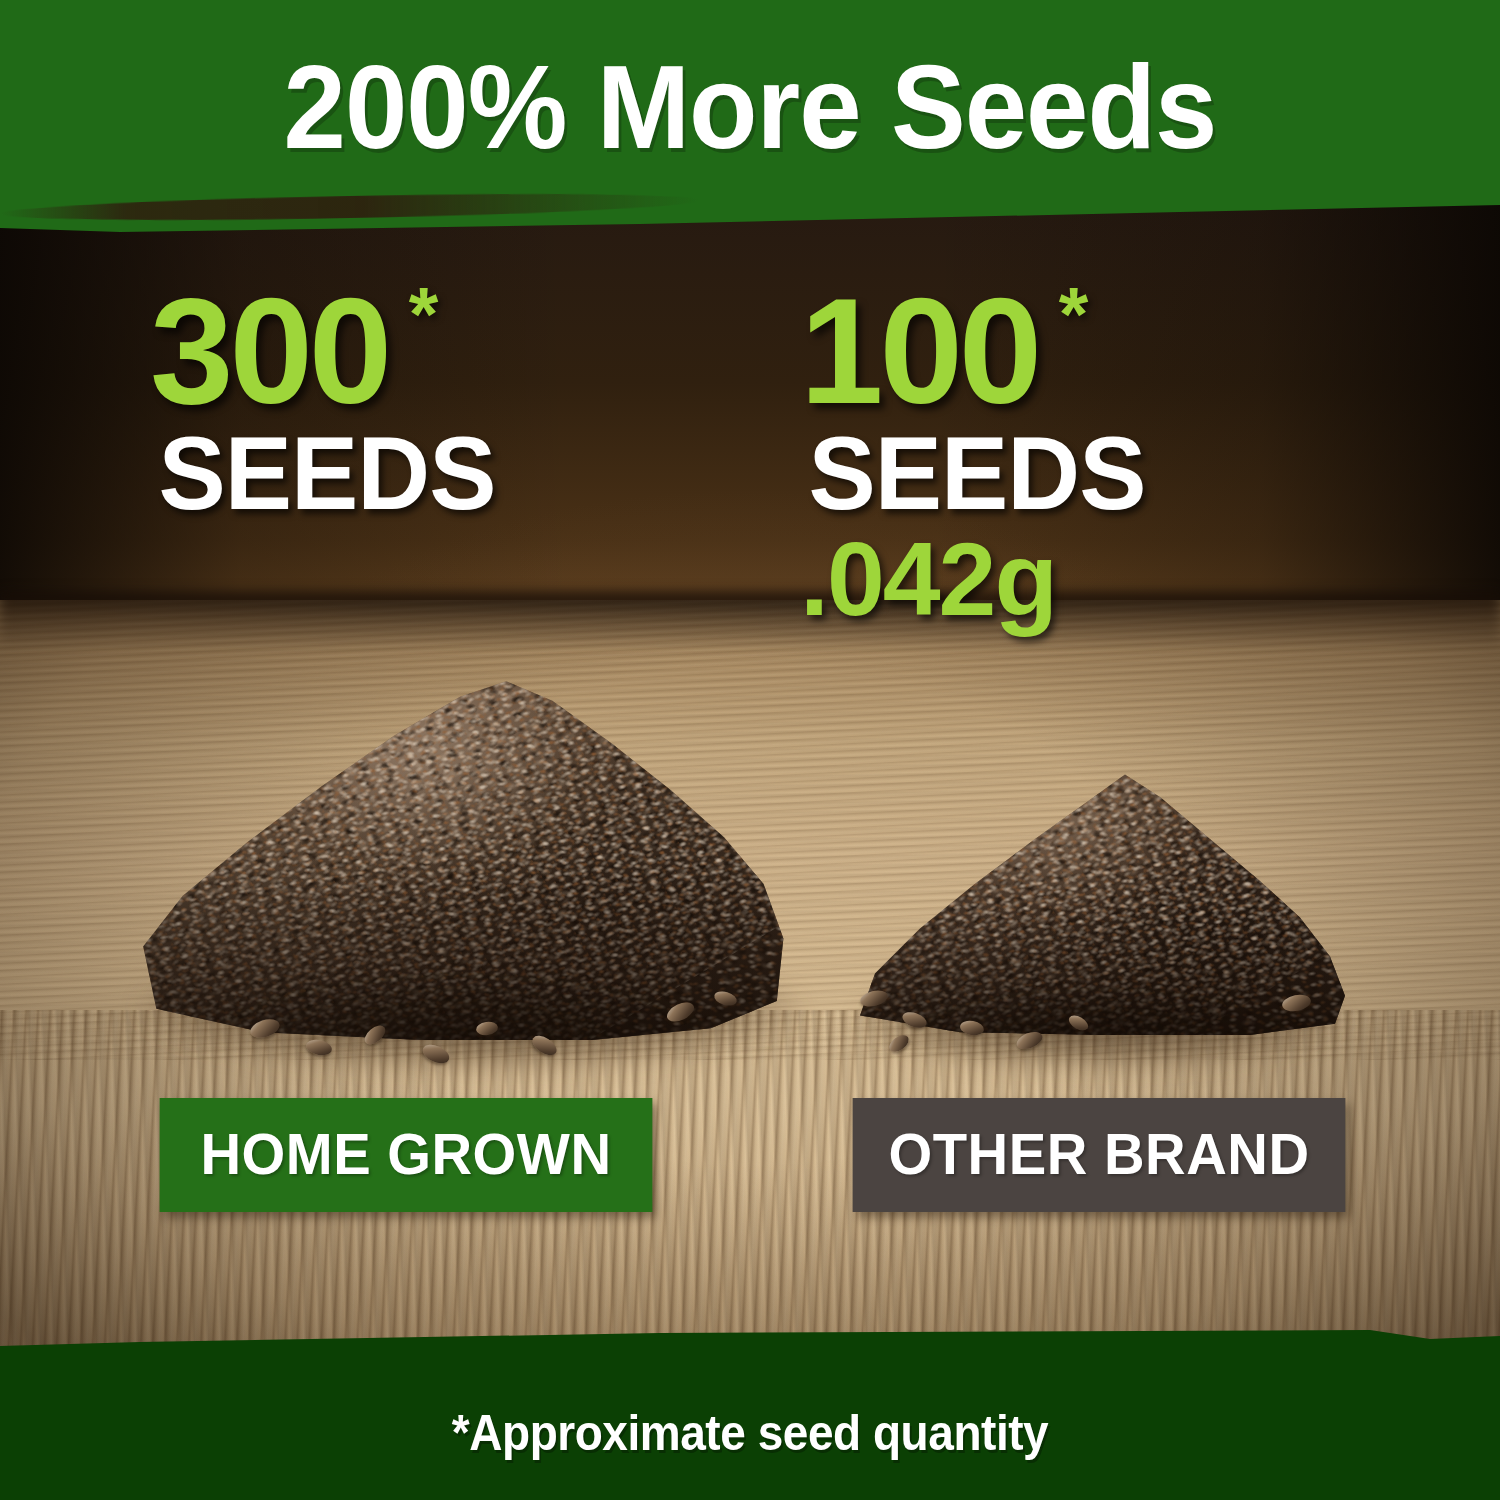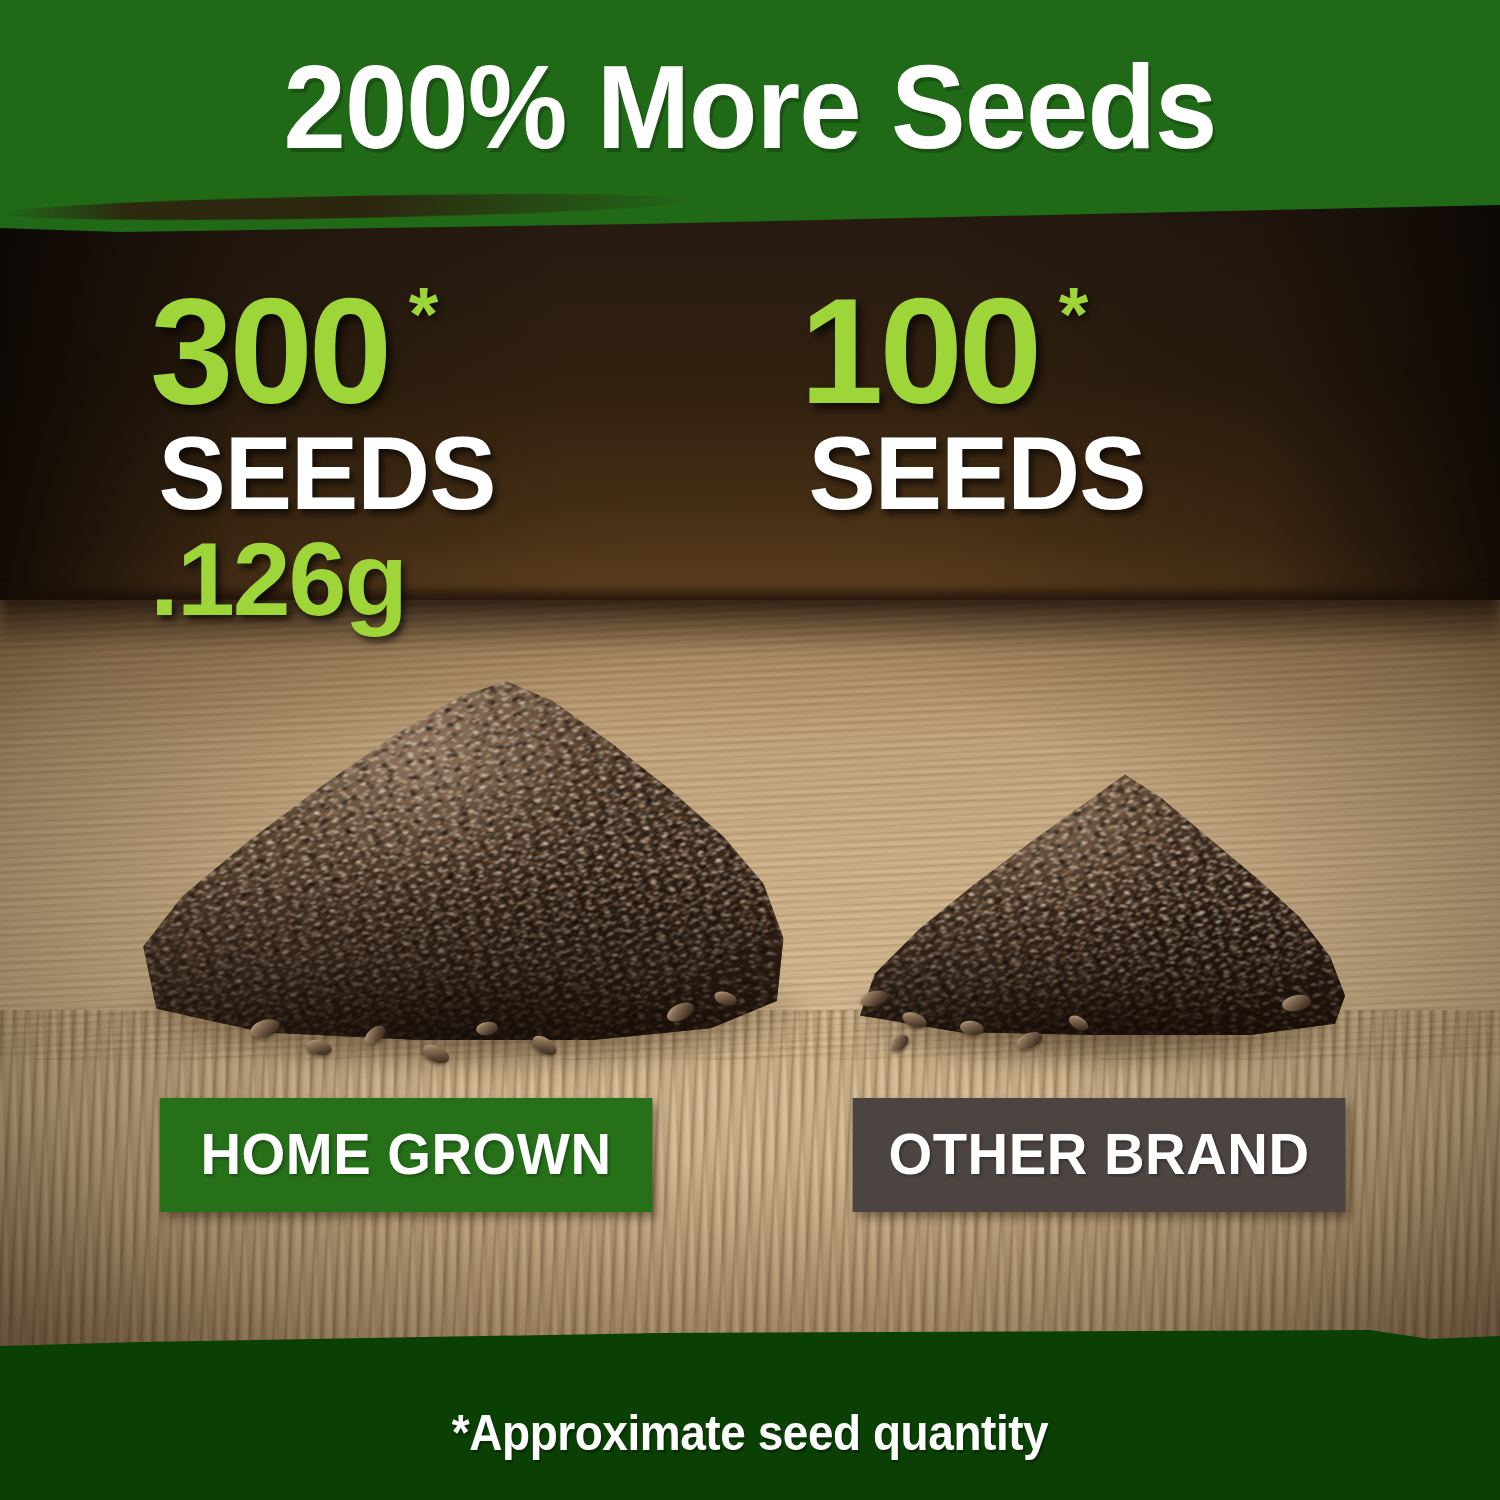--- a/index.html
+++ b/index.html
@@ -371,31 +371,31 @@
   <div class="headline">200% More Seeds</div>
 
   <div class="stat left">
     <div>
       <span class="stat-count">
         <span>300</span>
         <span class="stat-star">*</span>
       </span>
     </div>
     <div class="stat-unit">SEEDS</div>
-    <div class="stat-weight">.126g</div>
   </div>
 
   <div class="stat right">
     <div>
       <span class="stat-count">
         <span>100</span>
         <span class="stat-star">*</span>
       </span>
     </div>
     <div class="stat-unit">SEEDS</div>
+    <div class="stat-weight">.042g</div>
   </div>
 
   <div class="plate home">
     <span class="plate-text">HOME GROWN</span>
   </div>
   <div class="plate other">
     <span class="plate-text">OTHER BRAND</span>
   </div>
 
   <div class="banner-bottom"></div>

